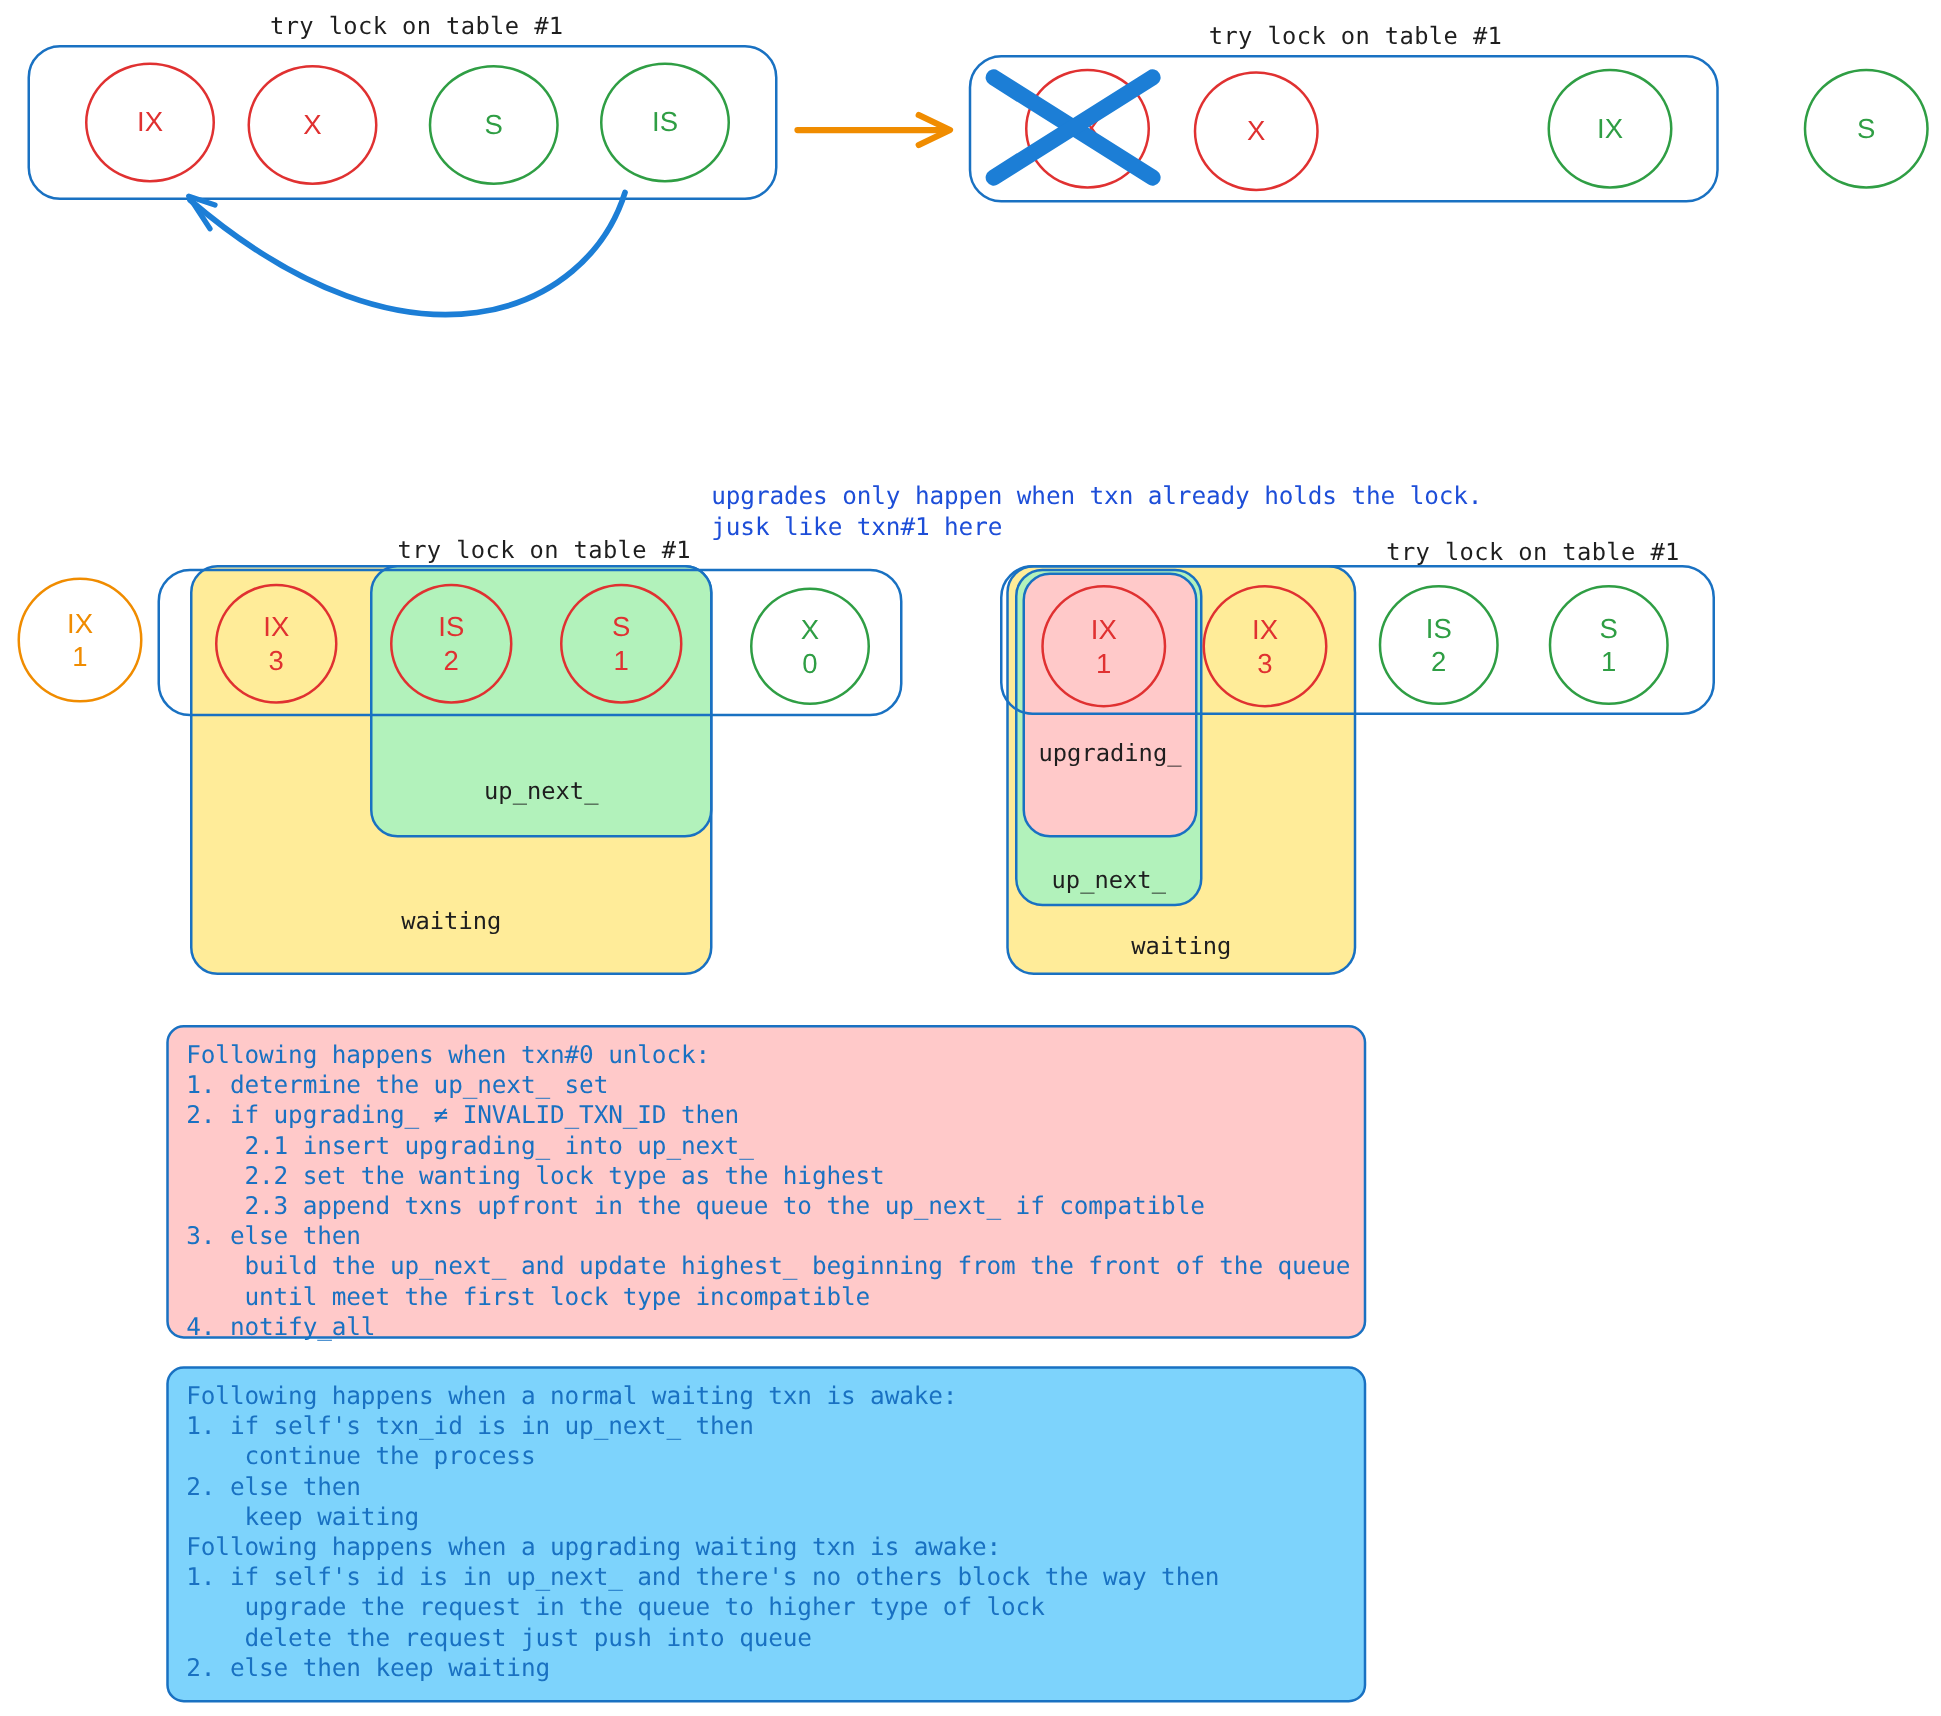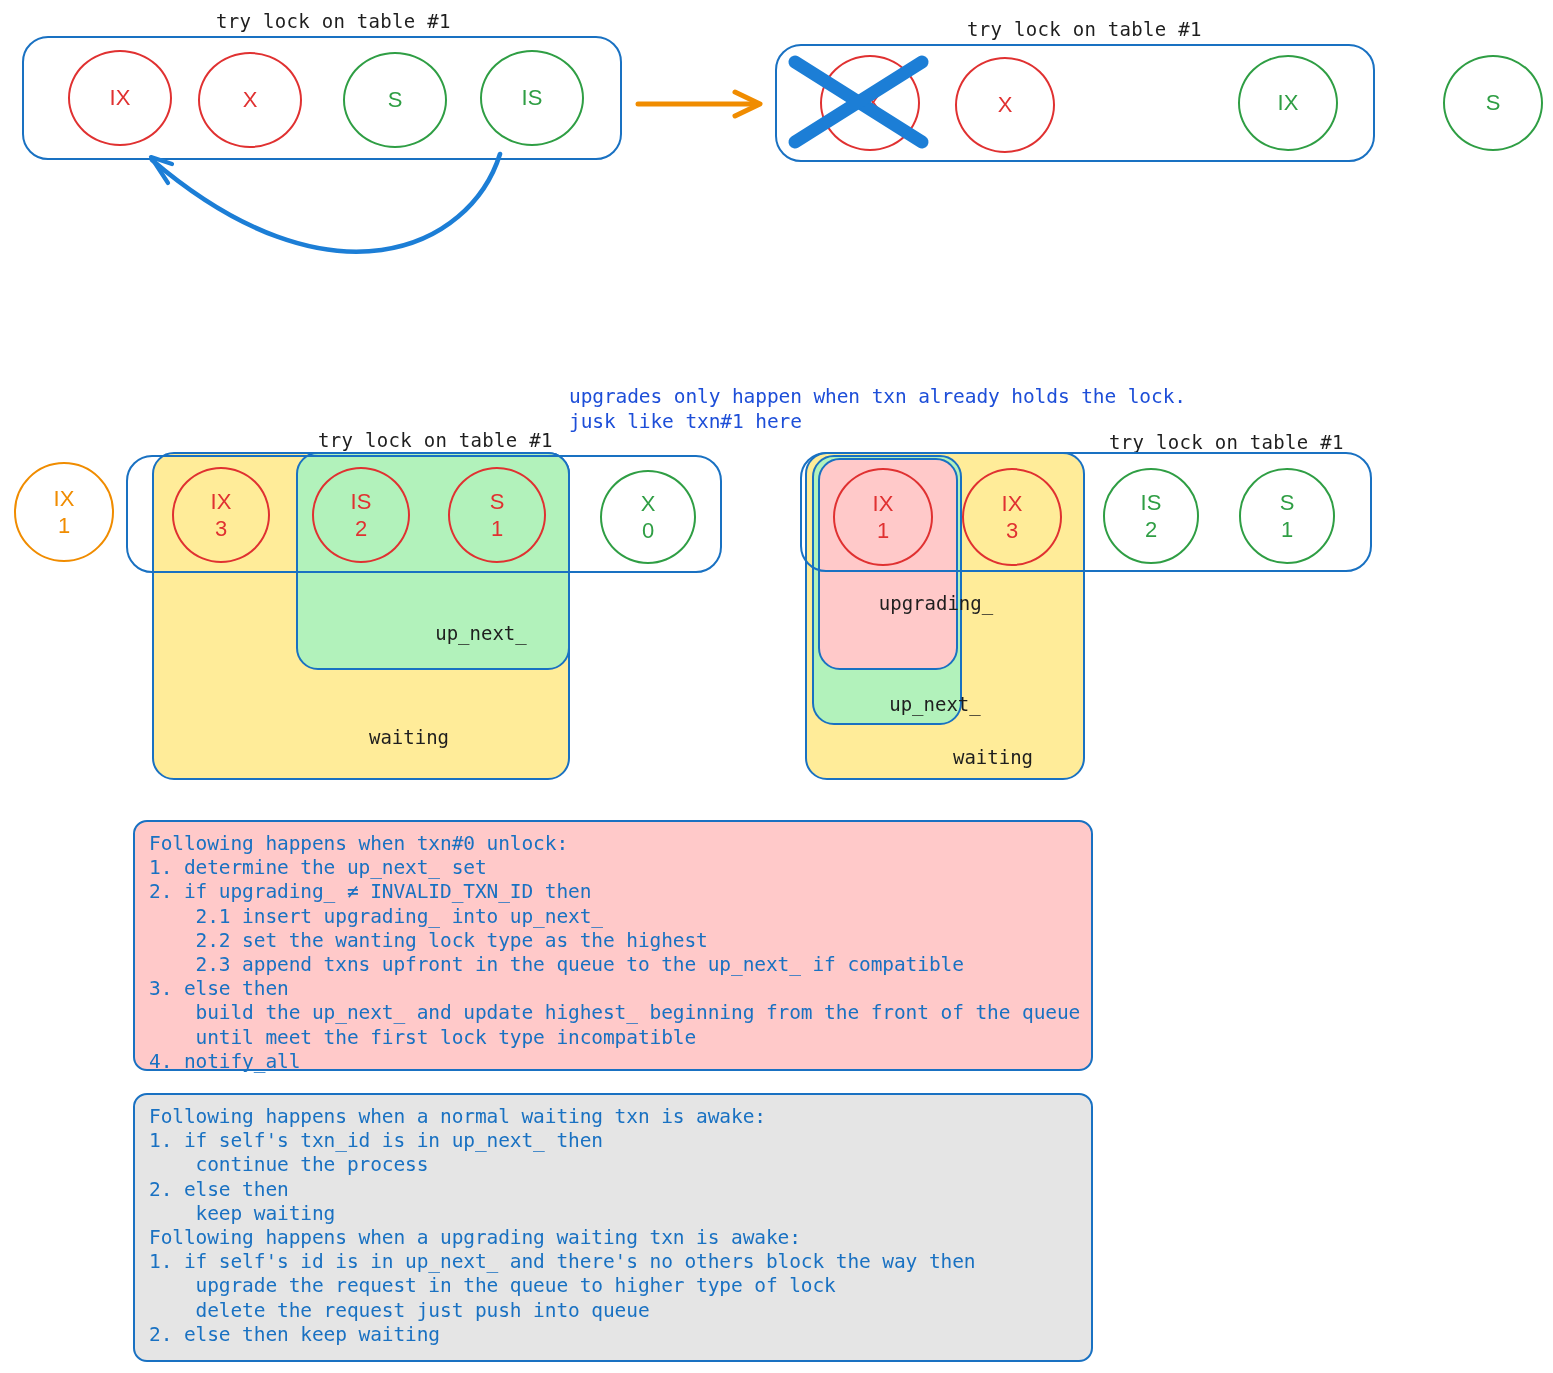--- a/index.html
+++ b/index.html
@@ -70,42 +70,41 @@
     border-radius: 22px;
     font-family: "DejaVu Sans Mono", monospace;
     font-size: 19px;
     color: #1e1e1e;
   }
   .region > .rlabel {
     position: absolute;
     width: 100%;
     text-align: center;
     white-space: nowrap;
-    padding-left: 48px;
   }
   .region.waiting   { background: #ffec99; }
   .region.upnext    { background: #b2f2bb; }
   .region.upgrading { background: #ffc9c9; }
 
   
   .prosebox {
     position: absolute;
     box-sizing: border-box;
     border: 2.6px solid #1971c2;
     border-radius: 14px;
     color: #1971c2;
     font-family: "DejaVu Sans Mono", monospace;
     font-size: 19.5px;
     line-height: 24.2px;
     white-space: pre;
     padding: 10px 14px;
     letter-spacing: -0.1px;
   }
   .prosebox.pink  { background: #ffc9c9; }
-  .prosebox.green { background: #e5e5e5; }
+  .prosebox.green { background: #7dd3fc; }
 
   
   .annot {
     position: absolute;
     color: #1d4ed8;
     font-family: "DejaVu Sans Mono", monospace;
     font-size: 19.5px;
     line-height: 25px;
     white-space: pre;
     letter-spacing: -0.1px;

